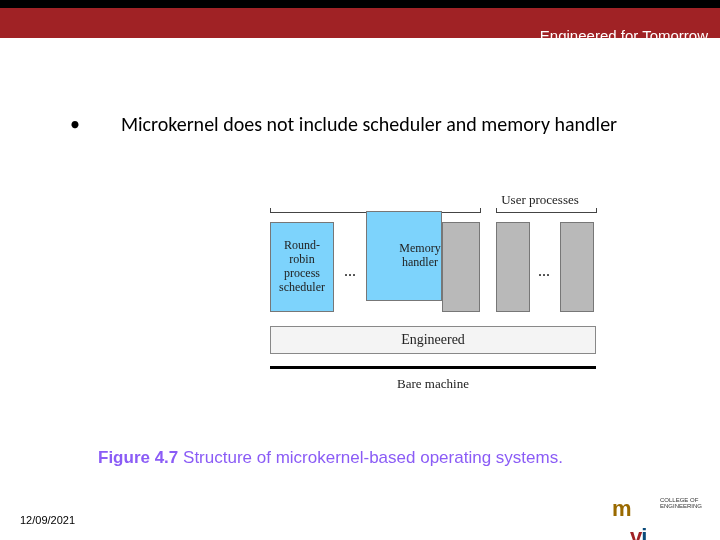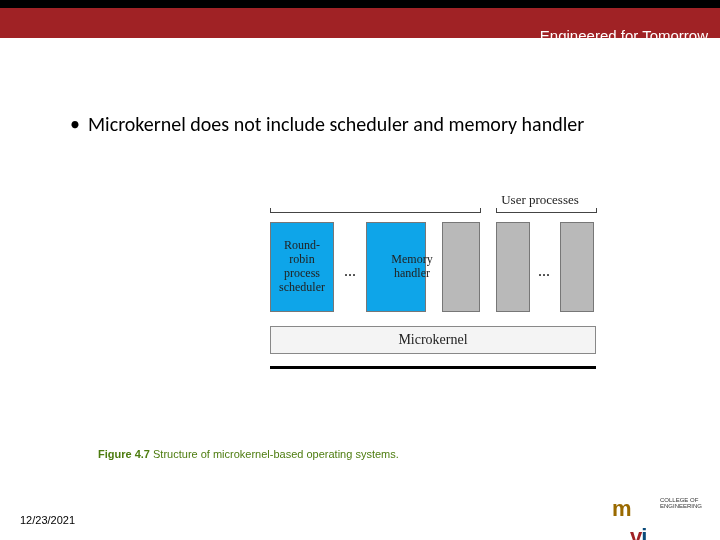--- a/index.html
+++ b/index.html
@@ -6,35 +6,35 @@
   html, body { width: 720px; height: 540px; font-family: Calibri, Arial, sans-serif; background: #fff; color: #000; }
   .slide { position: relative; width: 720px; height: 540px; overflow: hidden; }
 
   .top-black { position: absolute; left: 0; top: 0; width: 720px; height: 8px; background: #000; }
   .top-red   { position: absolute; left: 0; top: 8px; width: 720px; height: 30px; background: #a02225; }
   .tagline   { position: absolute; right: 12px; top: 27px; color: #fff; font-size: 15px; font-family: Arial, sans-serif; }
 
   .title { position: absolute; left: 0; top: 20px; width: 720px; text-align: center; font-size: 34px; font-weight: 400; line-height: 1.15; }
   .title .line2 { display: block; }
 
-  .bullets { position: absolute; left: 70px; top: 112px; width: 580px; font-size: 20px; line-height: 1.25; }
+  .bullets { position: absolute; left: 70px; top: 112px; width: 580px; font-size: 20px; line-height: 1.25; text-align: center; }
   .bullets ul { list-style: none; }
   .bullets li { position: relative; padding-left: 18px; margin-bottom: 2px; }
   .bullets li::before { content: "•"; position: absolute; left: 0; top: 0; }
 
   .diagram { position: absolute; left: 270px; top: 192px; width: 340px; height: 230px; font-family: Georgia, "Times New Roman", serif; color: #222; }
   .dlabel { font-size: 13px; text-align: center; }
   .hbar { position: absolute; height: 1px; background: #444; }
-  .box { position: absolute; background: #0ea5e9; border: 1px solid #777; display: flex; align-items: center; justify-content: center; font-size: 12px; line-height: 1.15; text-align: center; padding: 4px; }
+  .box { position: absolute; background: #7dd3fc; border: 1px solid #777; display: flex; align-items: center; justify-content: center; font-size: 12px; line-height: 1.15; text-align: center; padding: 4px; }
   .greybox { background: #b9b9b9; }
   .dots { position: absolute; font-size: 16px; }
   .mk-row { position: absolute; background: #f4f4f4; border: 1px solid #888; display: flex; align-items: center; justify-content: center; font-size: 14px; }
   .thickline { position: absolute; height: 3px; background: #000; }
 
-  .caption { position: absolute; left: 98px; top: 448px; font-family: Arial, sans-serif; font-size: 11px; color: #4d7c0f; }
+  .caption { position: absolute; left: 98px; top: 448px; font-family: Arial, sans-serif; font-size: 17px; color: #8b5cf6; }
   .caption .figno { font-weight: 700; }
 
   .date { position: absolute; left: 20px; bottom: 14px; font-size: 11px; font-family: Arial, sans-serif; color: #000; }
 
   .logo { position: absolute; right: 18px; bottom: 10px; width: 90px; height: 38px; }
   .logo .m { font-family: Arial, sans-serif; font-weight: 700; font-size: 22px; color: #9a6a00; position: absolute; left: 0; top: 4px; letter-spacing: -1px; }
   .logo .vj { font-family: Arial, sans-serif; font-weight: 700; font-size: 22px; position: absolute; left: 18px; top: 4px; letter-spacing: -1px; margin-top: 28px; }
   .logo .vj .v { color: #a02225; }
   .logo .vj .j { color: #0a4a7a; }
   .logo .small { position: absolute; left: 48px; top: 5px; font-size: 6px; line-height: 1.05; color: #333; font-family: Arial, sans-serif; }
@@ -62,40 +62,41 @@
     <div class="hbar" style="left:0; top:20px; width:210px;"></div>
     <div style="position:absolute; left:0; top:16px; width:1px; height:5px; background:#444;"></div>
     <div style="position:absolute; left:210px; top:16px; width:1px; height:5px; background:#444;"></div>
 
     <div class="hbar" style="left:226px; top:20px; width:100px;"></div>
     <div style="position:absolute; left:226px; top:16px; width:1px; height:5px; background:#444;"></div>
     <div style="position:absolute; left:326px; top:16px; width:1px; height:5px; background:#444;"></div>
 
     <div class="box" style="left:0; top:30px; width:64px; height:90px;">Round-<br>robin<br>process<br>scheduler</div>
     <div class="dots" style="left:74px; top:70px;">...</div>
-    <div class="box" style="left:96px; top:30px; width:60px; height:90px;padding-left:36px;">Memory<br>handler</div>
+    <div class="box" style="left:96px; top:19px; width:76px; height:90px;padding-left:36px;">Memory<br>handler</div>
     <div class="box greybox" style="left:172px; top:30px; width:38px; height:90px;"></div>
 
     <div class="box greybox" style="left:226px; top:30px; width:34px; height:90px;"></div>
     <div class="dots" style="left:268px; top:70px;">...</div>
     <div class="box greybox" style="left:290px; top:30px; width:34px; height:90px;"></div>
 
-    <div class="mk-row" style="left:0; top:134px; width:326px; height:28px;">Microkernel</div>
+    <div class="mk-row" style="left:0; top:134px; width:326px; height:28px;">Engineered</div>
 
     <div class="thickline" style="left:0; top:174px; width:326px;"></div>
 
+    <div class="dlabel" style="position:absolute; left:0; top:184px; width:326px;">Bare machine</div>
   </div>
 
   <div class="caption">
     <span class="figno">Figure 4.7</span>
     <span> </span>
     <span>Structure of microkernel-based operating systems.</span>
   </div>
 
-  <div class="date">12/23/2021</div>
+  <div class="date">12/09/2021</div>
 
   <div class="logo">
     <span class="m">m</span>
     <span class="vj">
       <span class="v">v</span><span class="j">j</span>
     </span>
     <div class="small">
       <div>COLLEGE OF</div>
       <div>ENGINEERING</div>
     </div>

